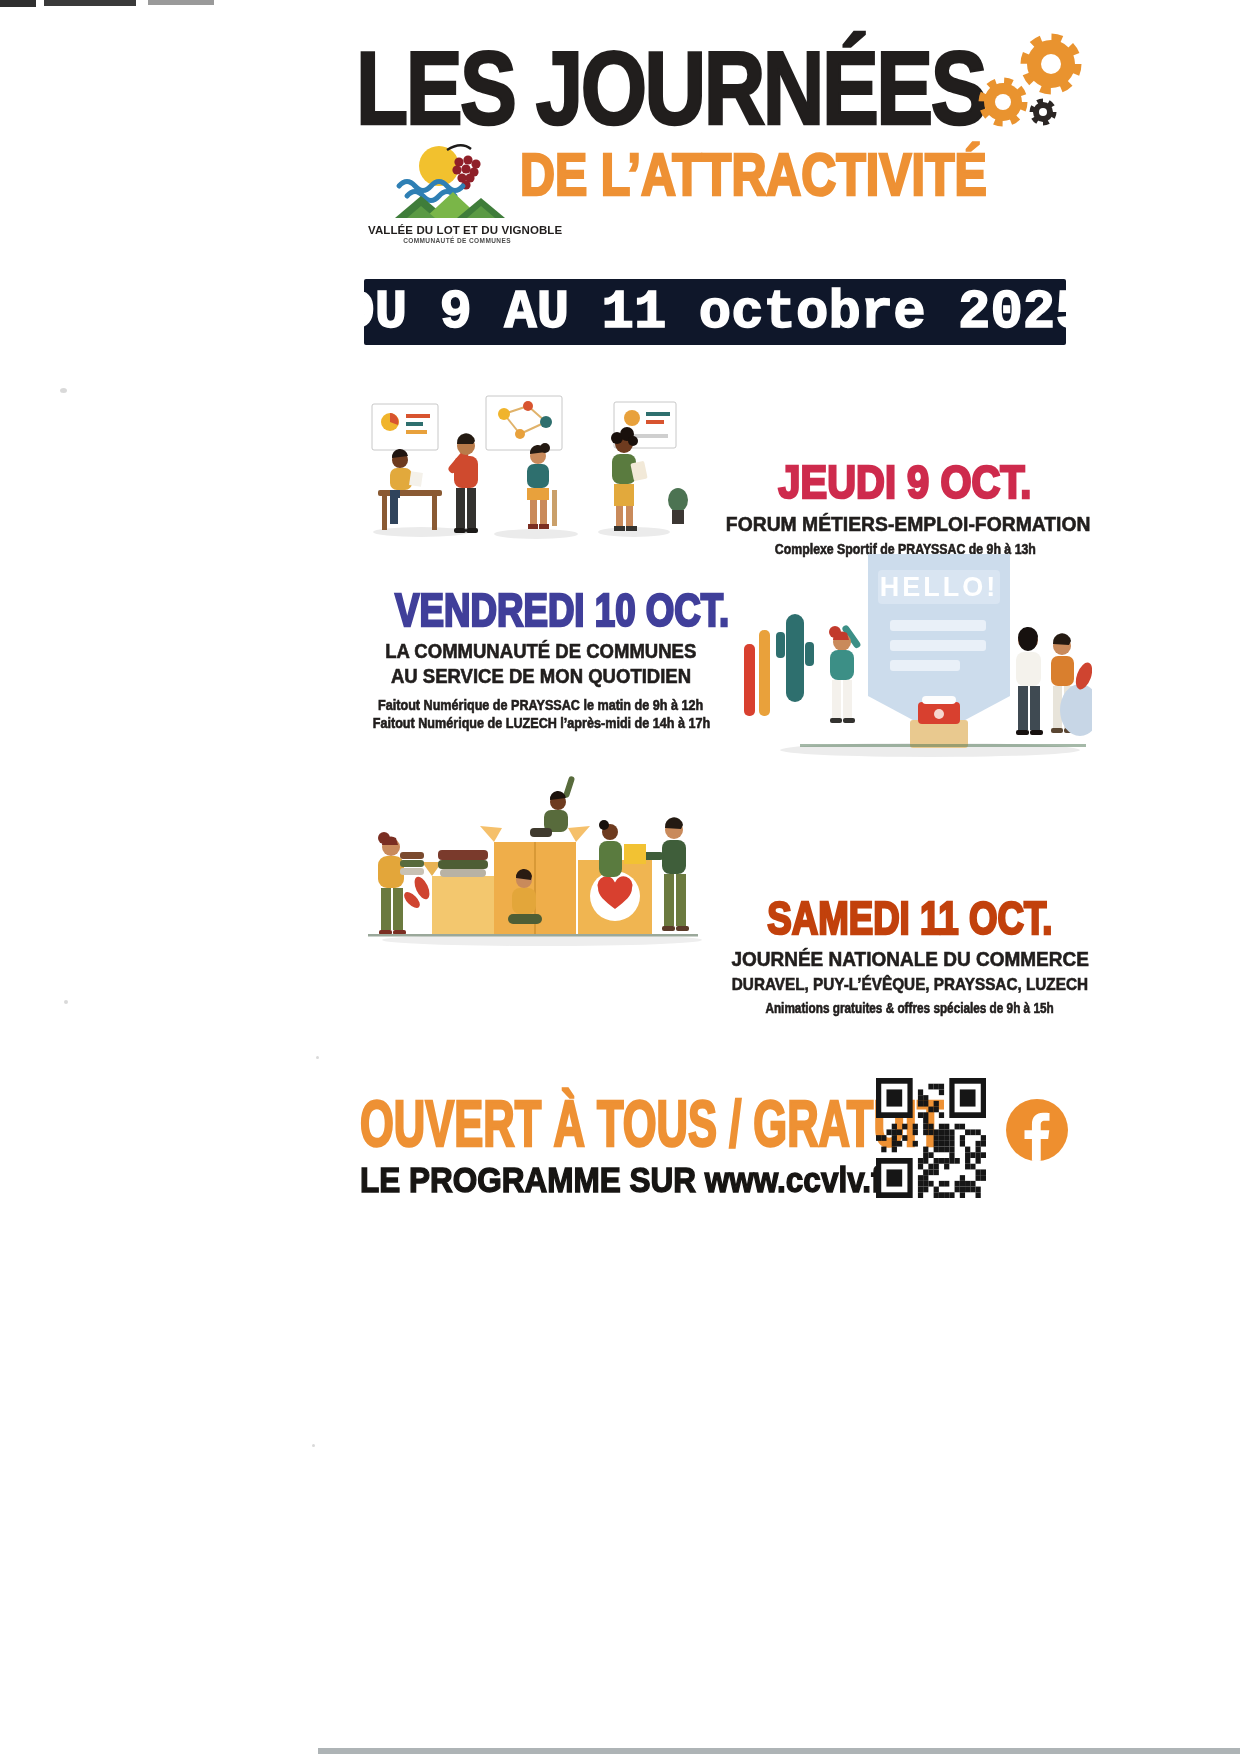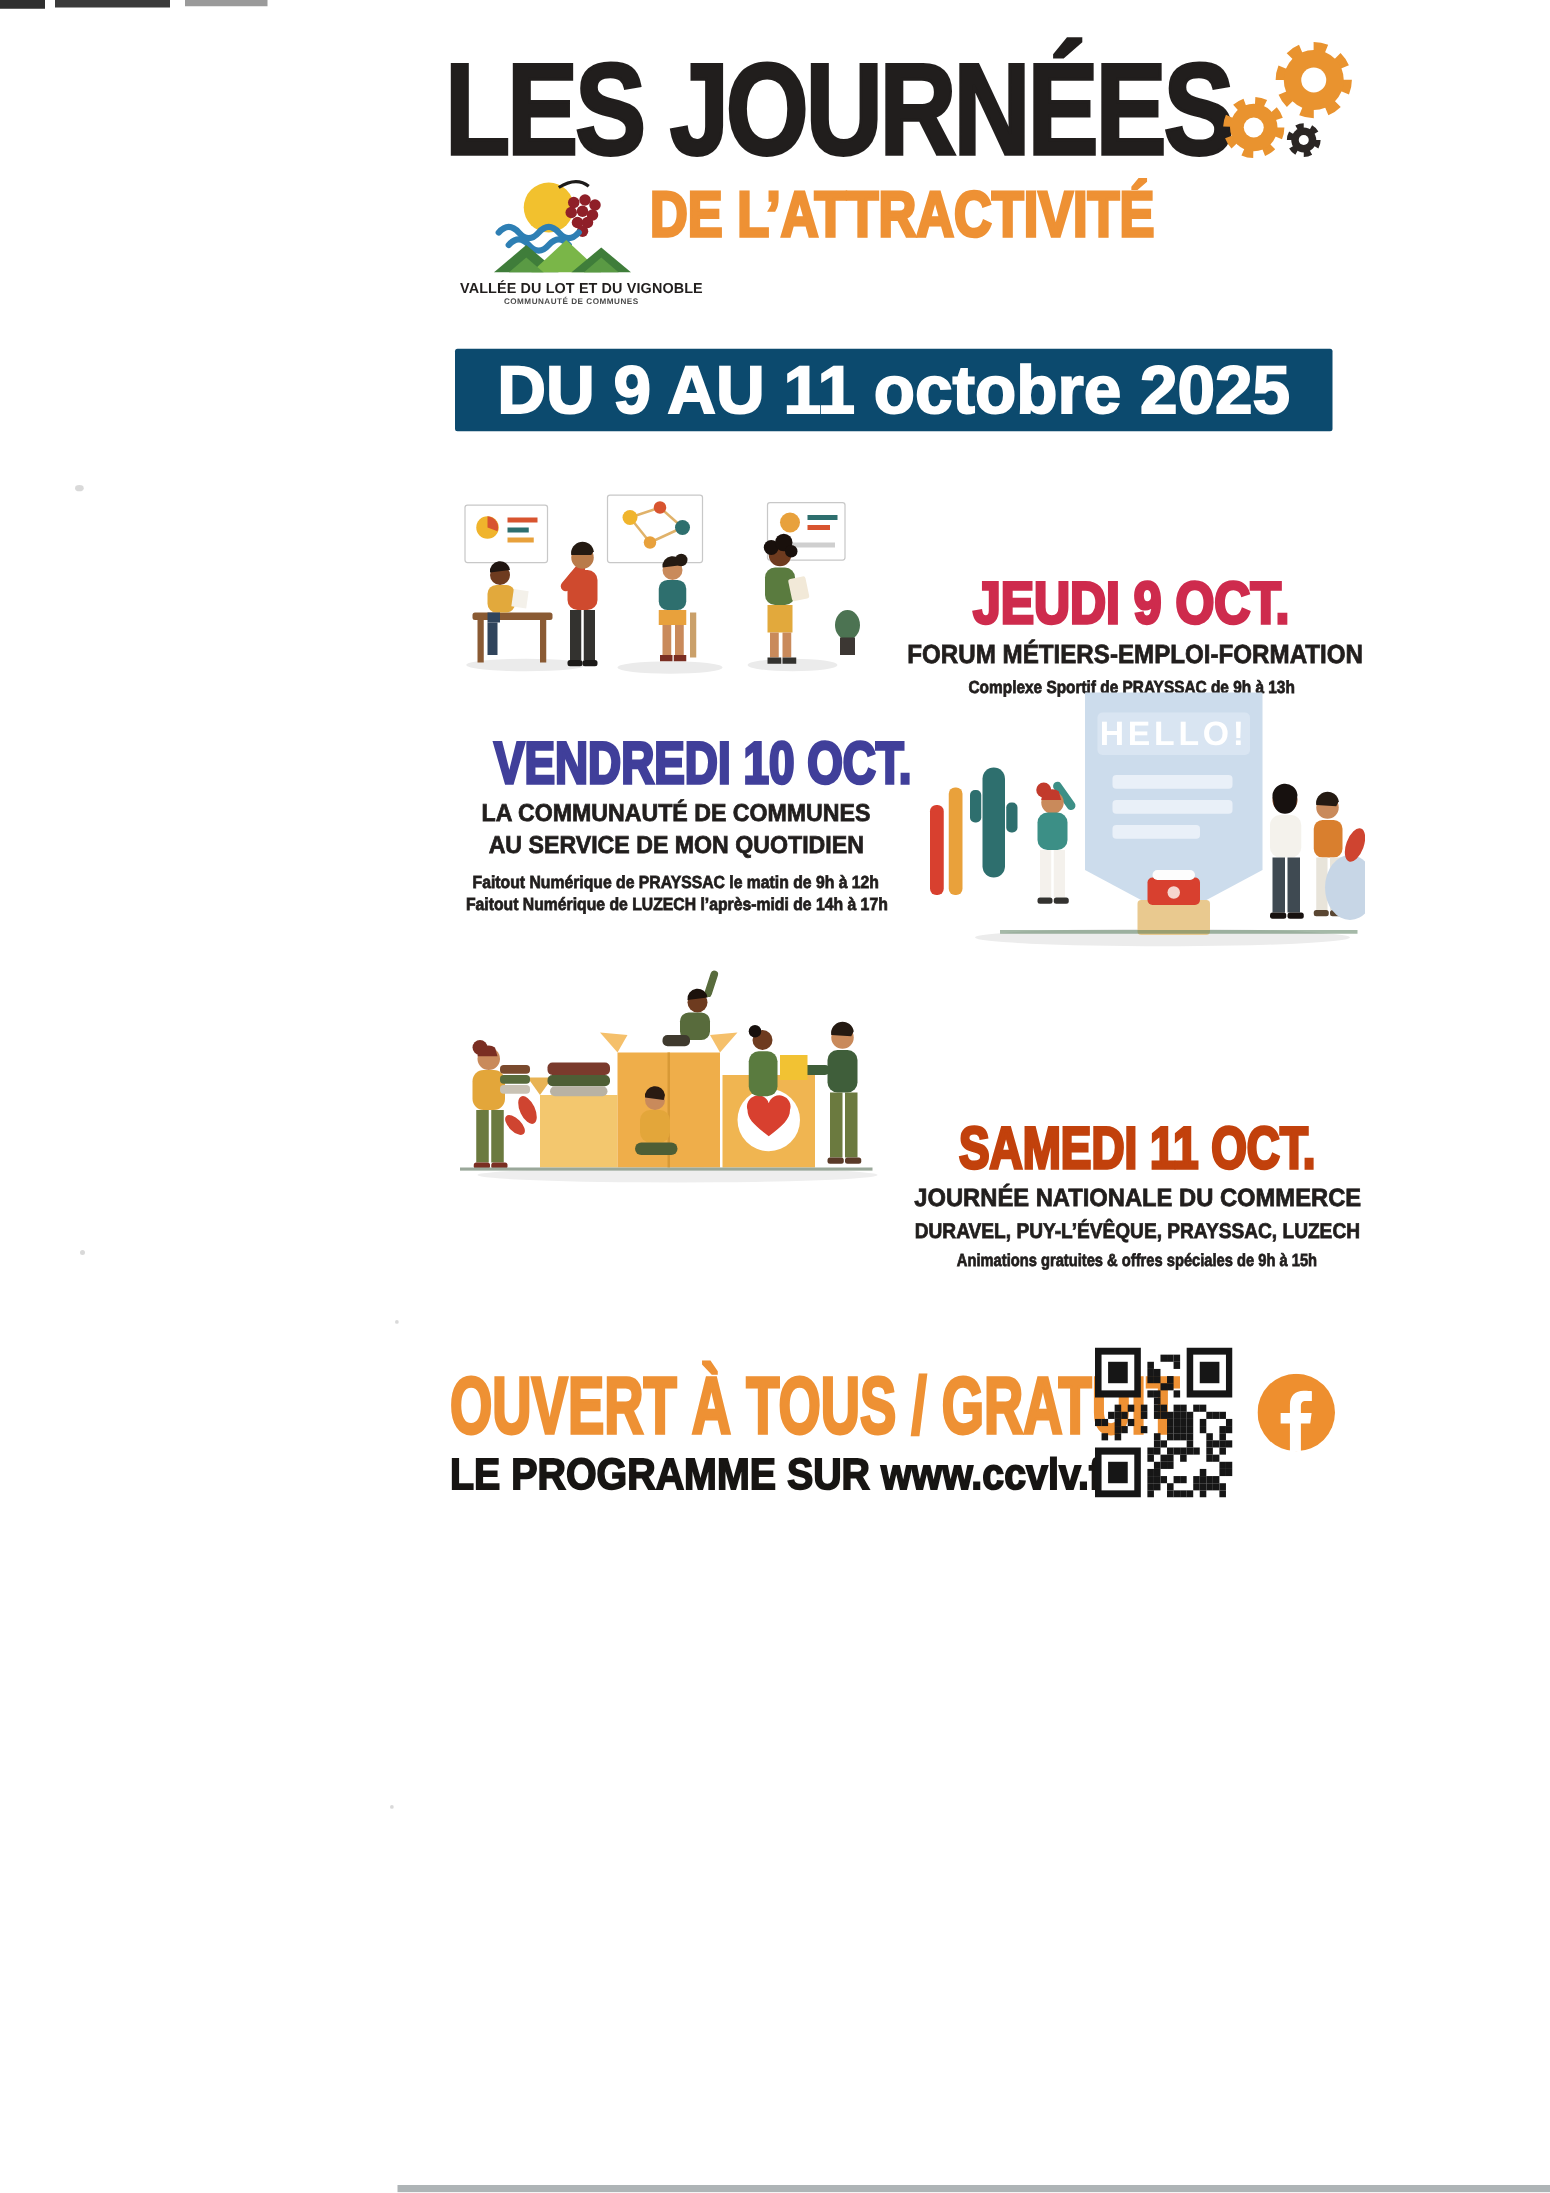--- a/index.html
+++ b/index.html
@@ -18,21 +18,21 @@
   .art{background:#333;}
   
   .main-title{left:356px;top:36px;font-size:104px;font-weight:700;line-height:1;letter-spacing:-3px;color:#211e1d;white-space:nowrap;}
   .gears{left:973px;top:28px;}
 
   
   .logo{left:368px;top:140px;width:178px;text-align:center;}
   .logo-name{font-size:11.5px;font-weight:700;letter-spacing:.1px;color:#211e1d;margin-top:2px;white-space:nowrap;}
   .logo-subname{font-size:6.5px;font-weight:700;letter-spacing:.4px;color:#4a4a4a;margin-top:1px;}
 
-  .headline-orange{left:520px;top:146px;width:565px;font-size:51px;font-weight:700;color:#ef9335;white-space:nowrap;line-height:1;}
+  .headline-orange{left:520px;top:146px;width:565px;font-size:59px;font-weight:700;color:#ef9335;white-space:nowrap;line-height:1;}
   .headline-black{left:520px;top:212px;width:565px;font-size:39px;font-weight:700;color:#211e1d;white-space:nowrap;line-height:1.1;}
 
   .banner{left:364px;top:279px;width:702px;height:66px;background:#ef9134;border-radius:2px;
     display:flex;align-items:center;justify-content:center;}
   .banner span{color:#fff;font-size:54px;font-weight:700;white-space:nowrap;letter-spacing:0;}
 
   .event{text-align:center;}
   .event .day{font-size:47px;font-weight:700;line-height:1;white-space:nowrap;}
   .event .t1{font-size:21px;font-weight:700;margin-top:7px;white-space:nowrap;}
   .event .t2{font-size:19.5px;font-weight:700;margin-top:2px;white-space:nowrap;}
@@ -121,21 +121,21 @@
       </g>
     </svg>
     <div class="logo-name">VALLÉE DU LOT ET DU VIGNOBLE</div>
     <div class="logo-subname">COMMUNAUTÉ DE COMMUNES</div>
   </div>
 
   <div class="abs headline-orange" style="color: rgb(238, 145, 52);">
     <span class="cxl fat" style="transform:scaleX(.82);">DE L’ATTRACTIVITÉ</span>
   </div>
 
-  <div class="abs banner" style="background: #0c4a6e;">
+  <div class="abs banner" style="background: #0f172a; font-family: Liberation Mono, monospace;">
     <span class="semifat">DU 9 AU 11 octobre 2025</span>
   </div>
 
   <svg class="abs illus1" width="326" height="148" viewBox="0 0 326 148">
     <ellipse cx="55" cy="138" rx="48" ry="5" fill="#ebebeb"></ellipse>
     <ellipse cx="170" cy="140" rx="42" ry="5" fill="#ebebeb"></ellipse>
     <ellipse cx="268" cy="138" rx="36" ry="5" fill="#ebebeb"></ellipse>
     <g>
       <rect x="6" y="10" width="66" height="46" rx="2" fill="#fff" stroke="#c8c8c8"></rect>
       <circle cx="24" cy="28" r="9" fill="#f0b42c"></circle>

